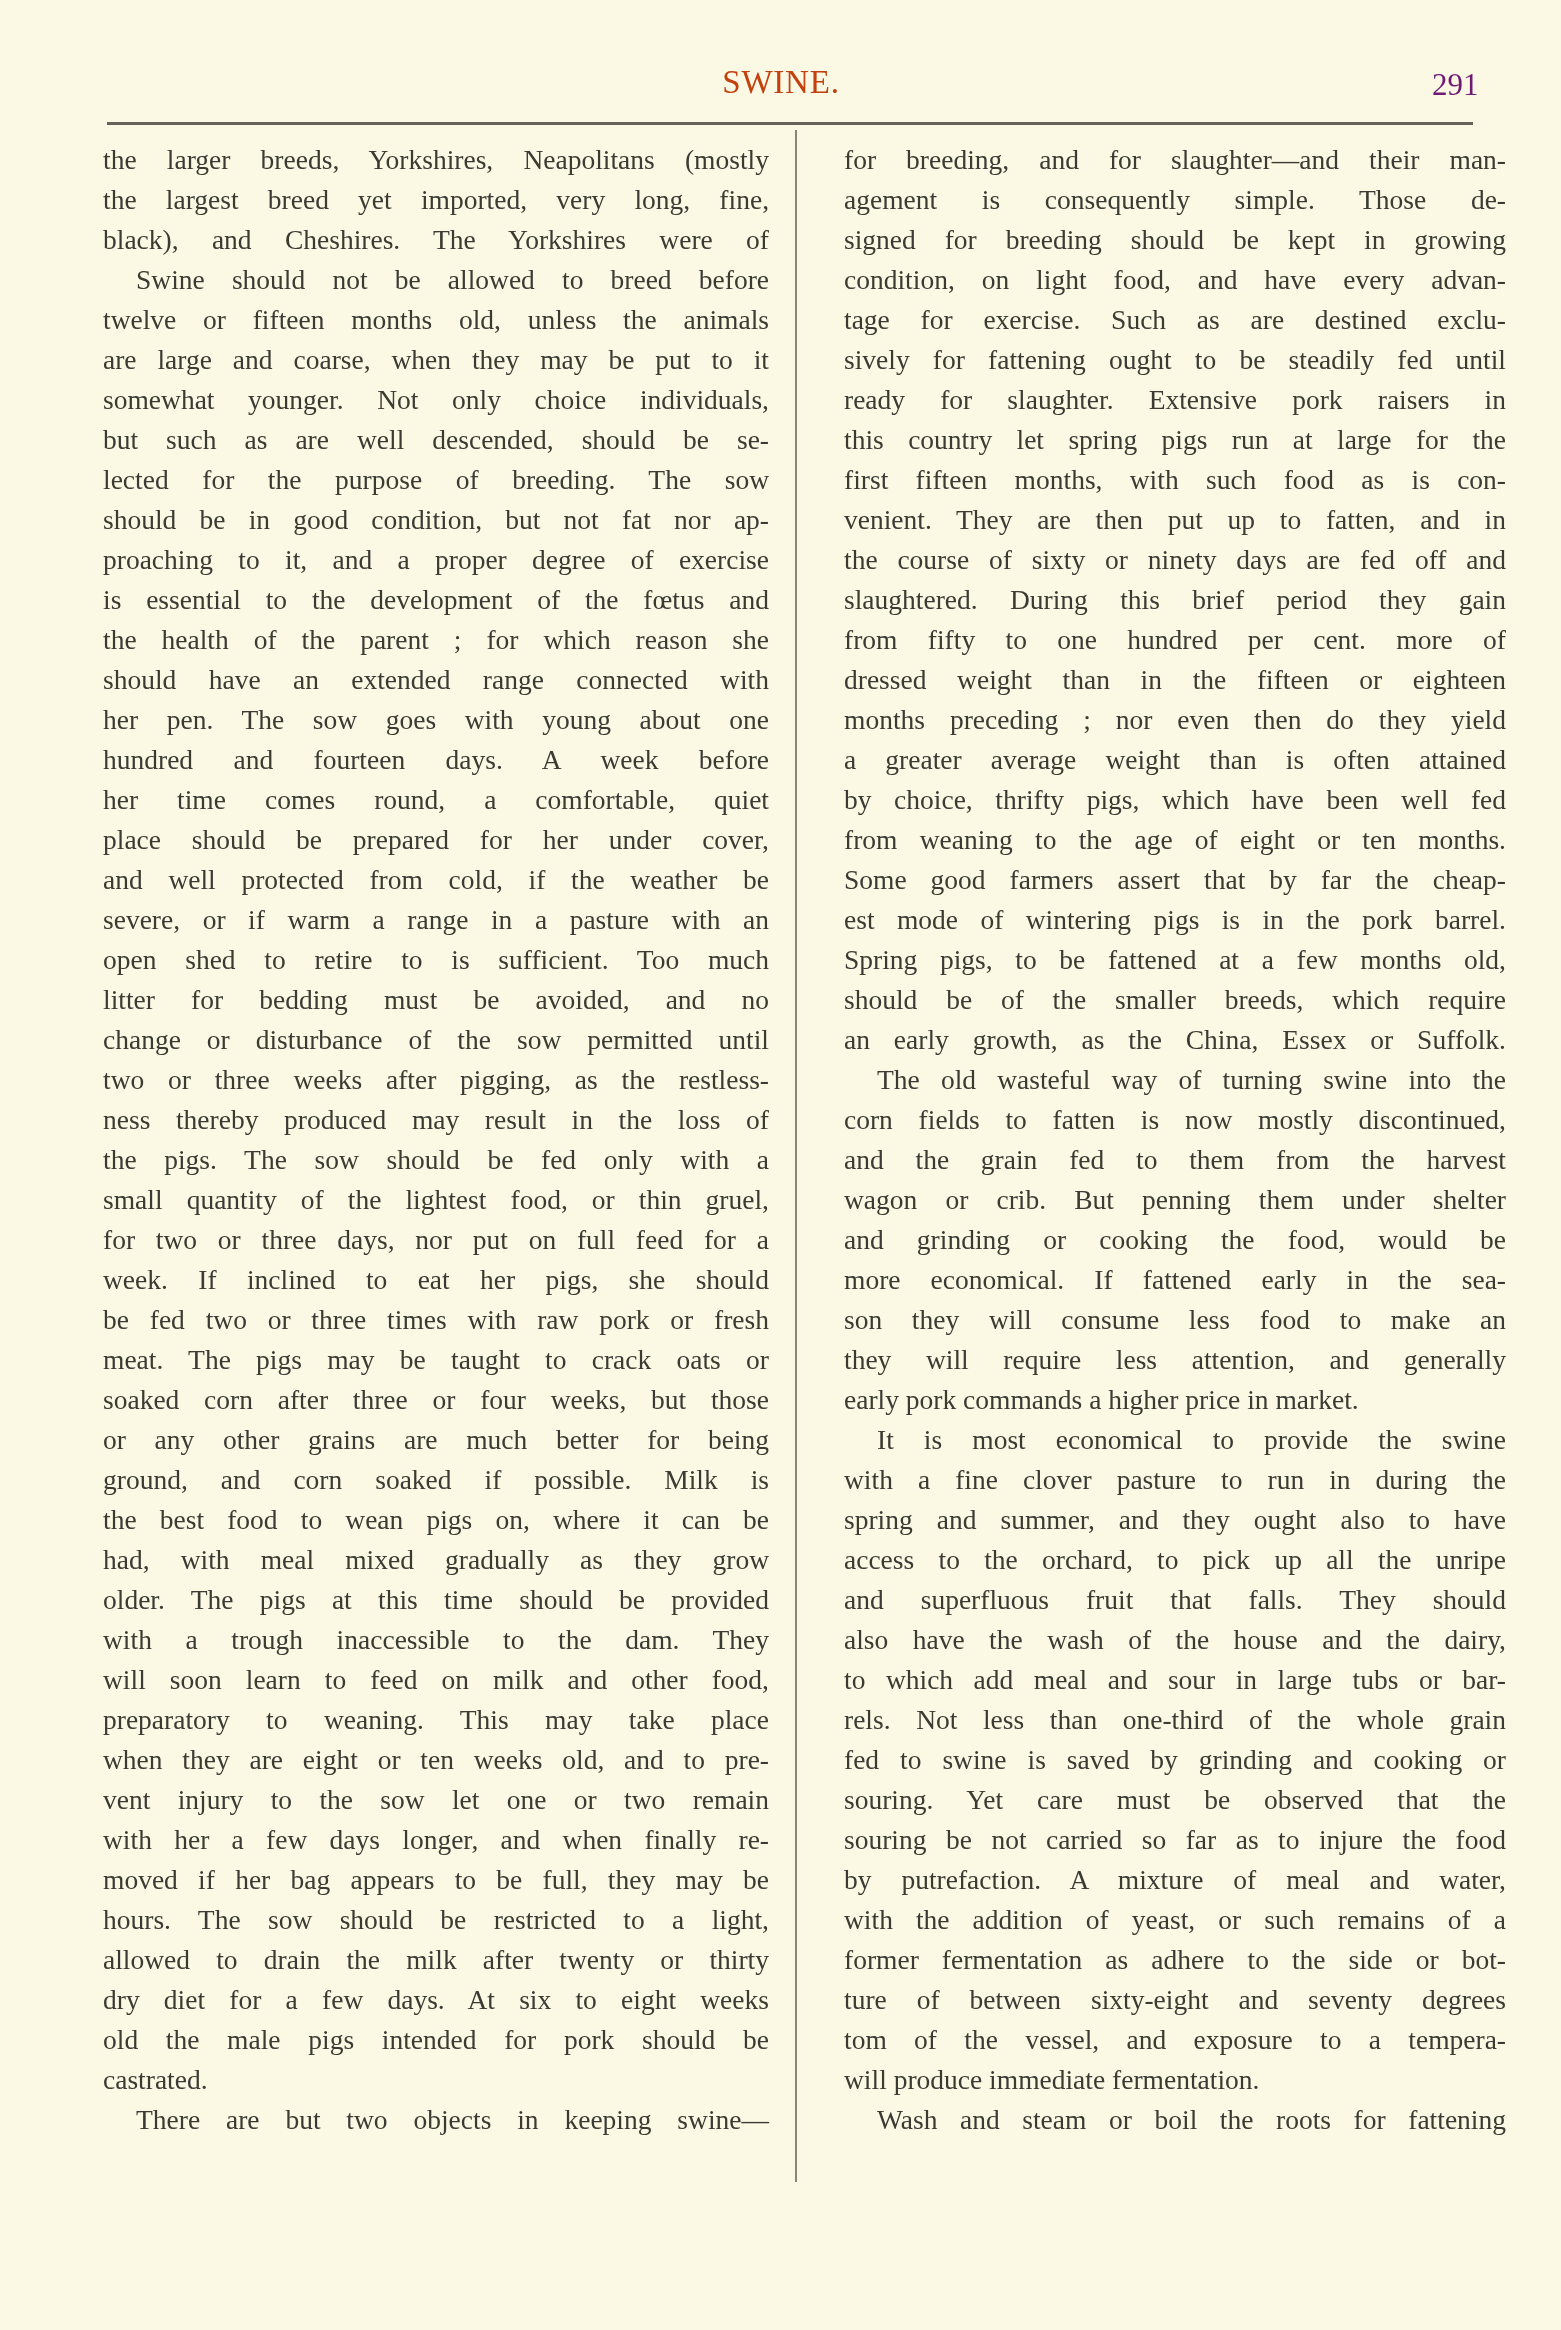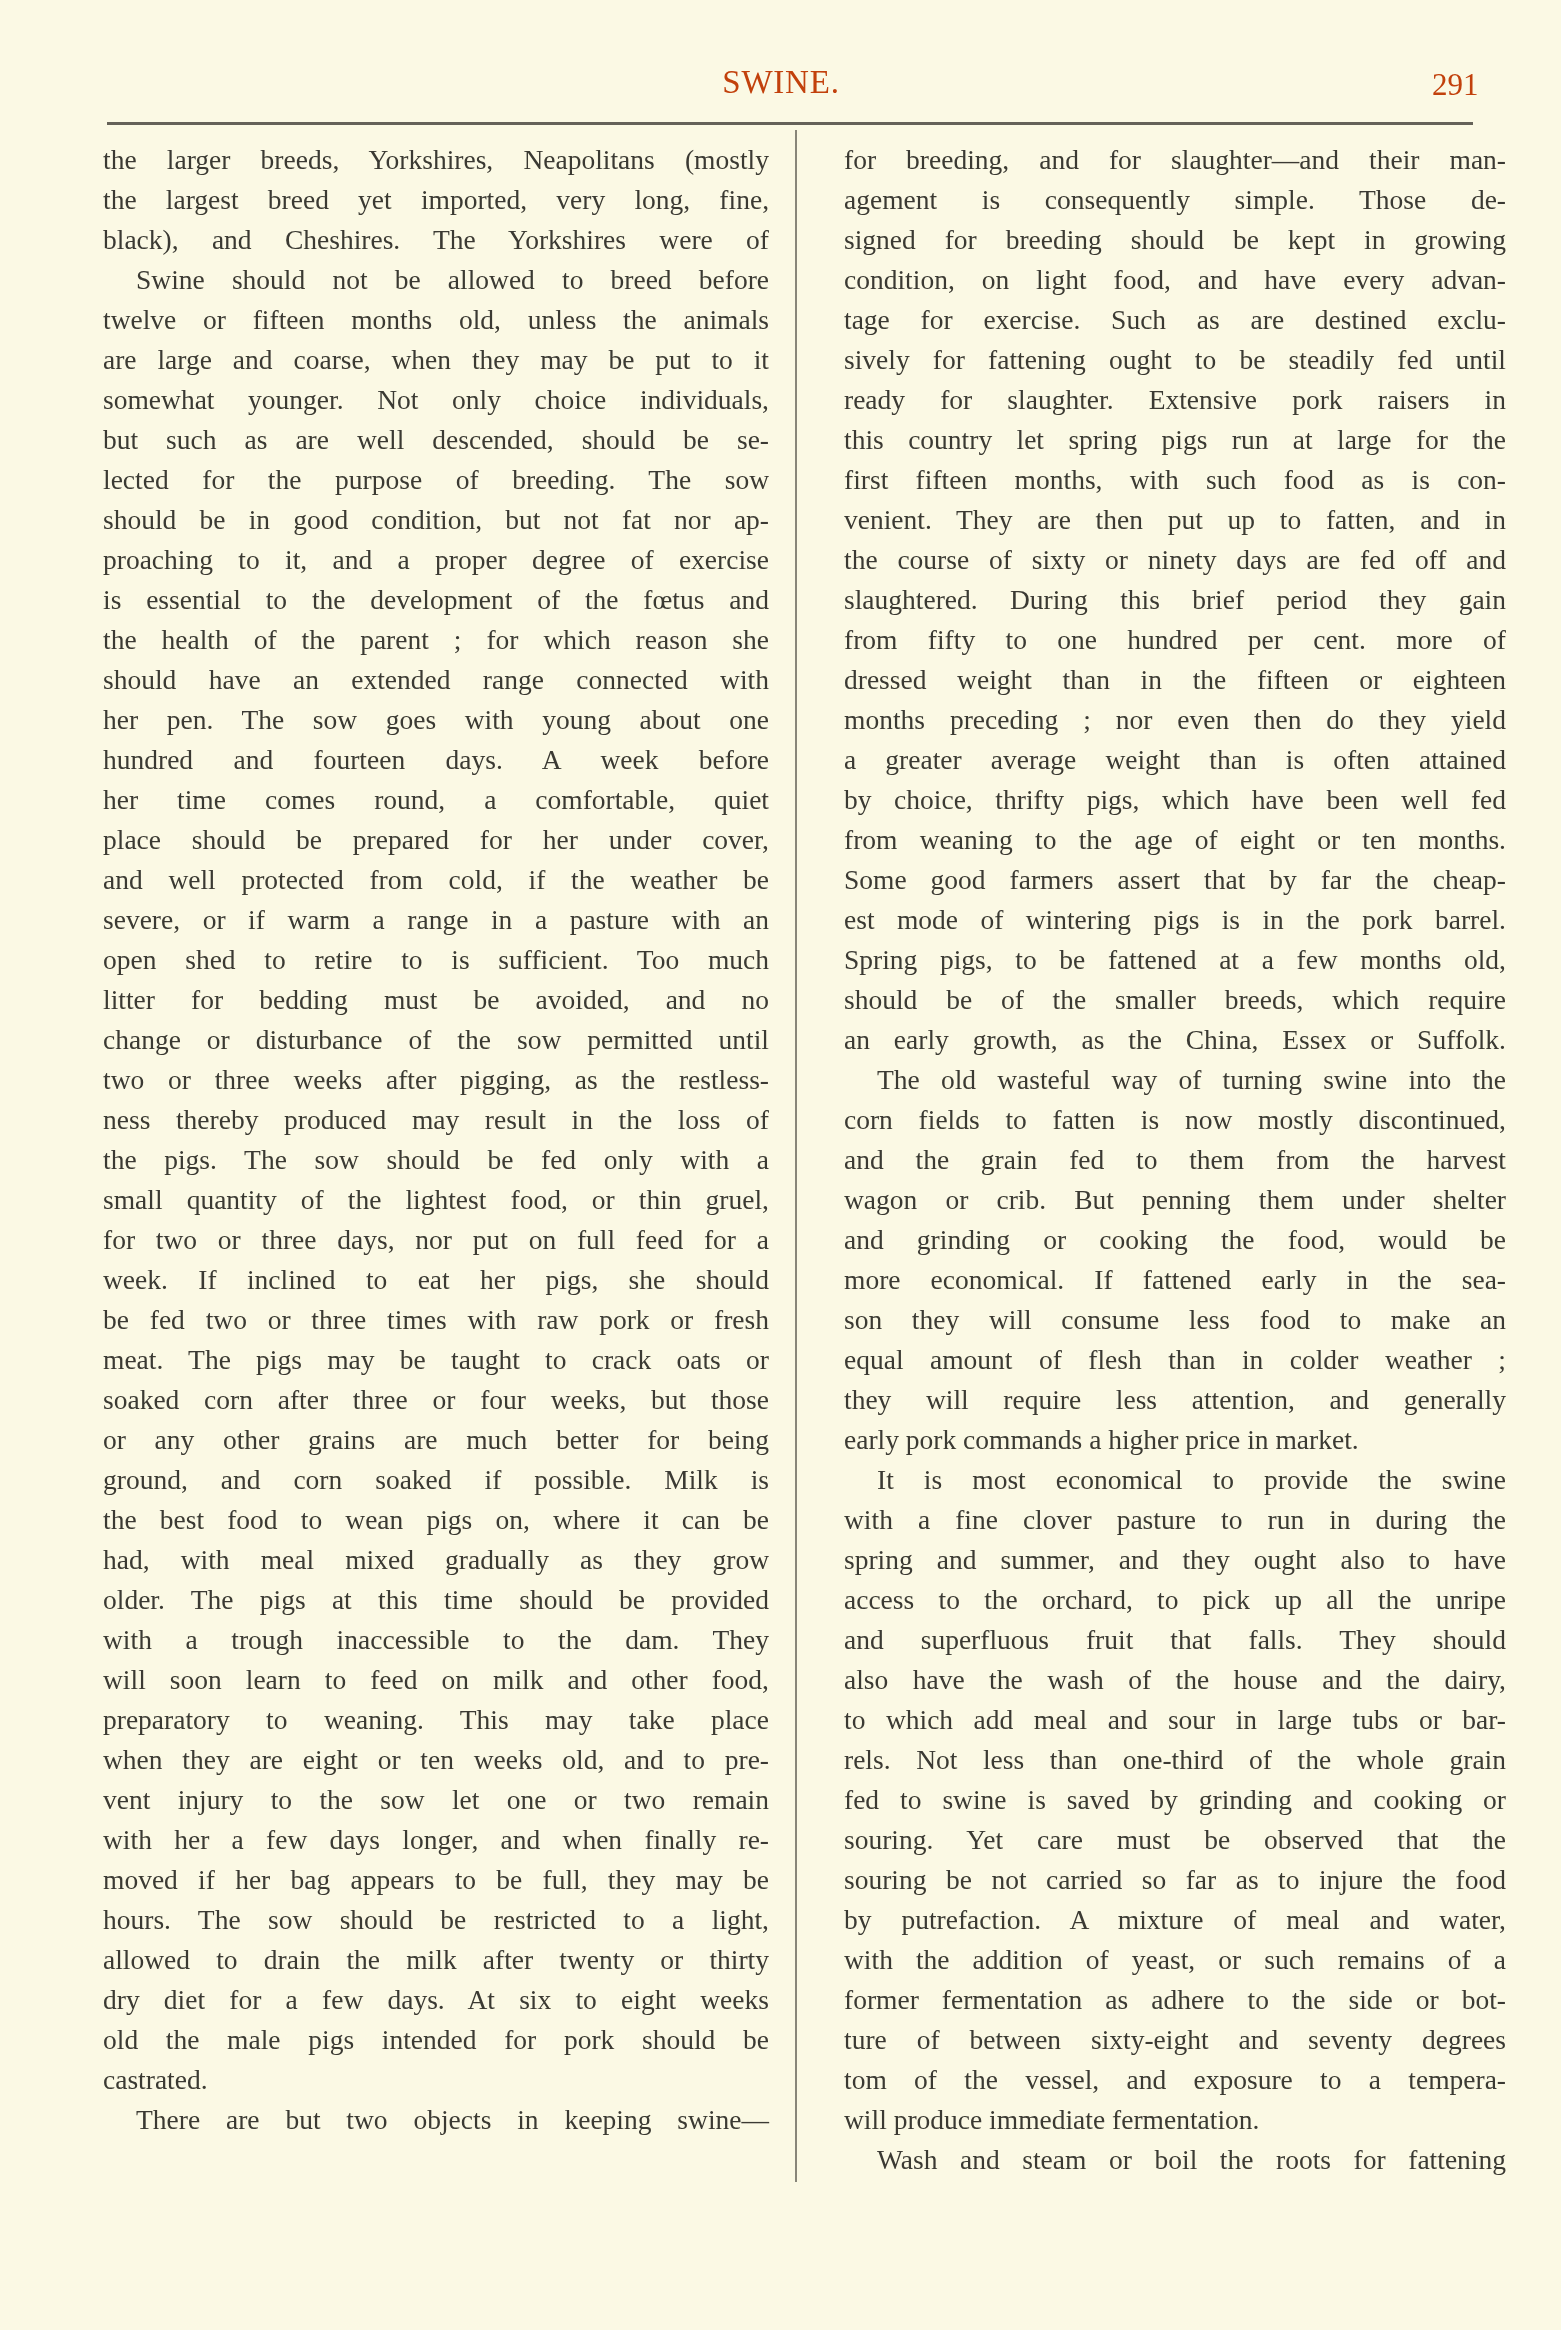--- a/index.html
+++ b/index.html
@@ -11,21 +11,21 @@
     position:relative;
   }
   .running-head {
     position:absolute; left:0; top:64px; width:1562px; height:49px;
   }
   .running-title {
     position:absolute; left:0; right:0; top:0; text-align:center;
     font-size:33px; letter-spacing:0.8px; color:#c2410c;
   }
   .page-number {
-    position:absolute; left:1432px; top:3.3px; font-size:31px; color:#c2410c;text-align:right;
+    position:absolute; left:1432px; top:3.3px; font-size:31px; color:#701a75;text-align:right;
   }
   .rule {
     position:absolute; left:107px; top:122px; width:1366px; height:2.5px;
     background:#4a4840; opacity:0.85;
   }
   .col-divider {
     position:absolute; left:795px; top:130px; width:1.6px; height:2052px;
     background:#6b695e; opacity:0.8;
   }
   .column {
@@ -127,21 +127,20 @@
     <span class="line">Spring pigs, to be fattened at a few months old,</span>
     <span class="line">should be of the smaller breeds, which require</span>
     <span class="line">an early growth, as the China, Essex or Suffolk.</span>
     <span class="line indent">The old wasteful way of turning swine into the</span>
     <span class="line">corn fields to fatten is now mostly discontinued,</span>
     <span class="line">and the grain fed to them from the harvest</span>
     <span class="line">wagon or crib.  But penning them under shelter</span>
     <span class="line">and grinding or cooking the food, would be</span>
     <span class="line">more economical.  If fattened early in the sea-</span>
     <span class="line">son they will consume less food to make an</span>
-    <span class="line">equal amount of flesh than in colder weather ;</span>
     <span class="line">they will require less attention, and generally</span>
     <span class="line last">early pork commands a higher price in market.</span>
     <span class="line indent">It is most economical to provide the swine</span>
     <span class="line">with a fine clover pasture to run in during the</span>
     <span class="line">spring and summer, and they ought also to have</span>
     <span class="line">access to the orchard, to pick up all the unripe</span>
     <span class="line">and superfluous fruit that falls.  They should</span>
     <span class="line">also have the wash of the house and the dairy,</span>
     <span class="line">to which add meal and sour in large tubs or bar-</span>
     <span class="line">rels.  Not less than one-third of the whole grain</span>

